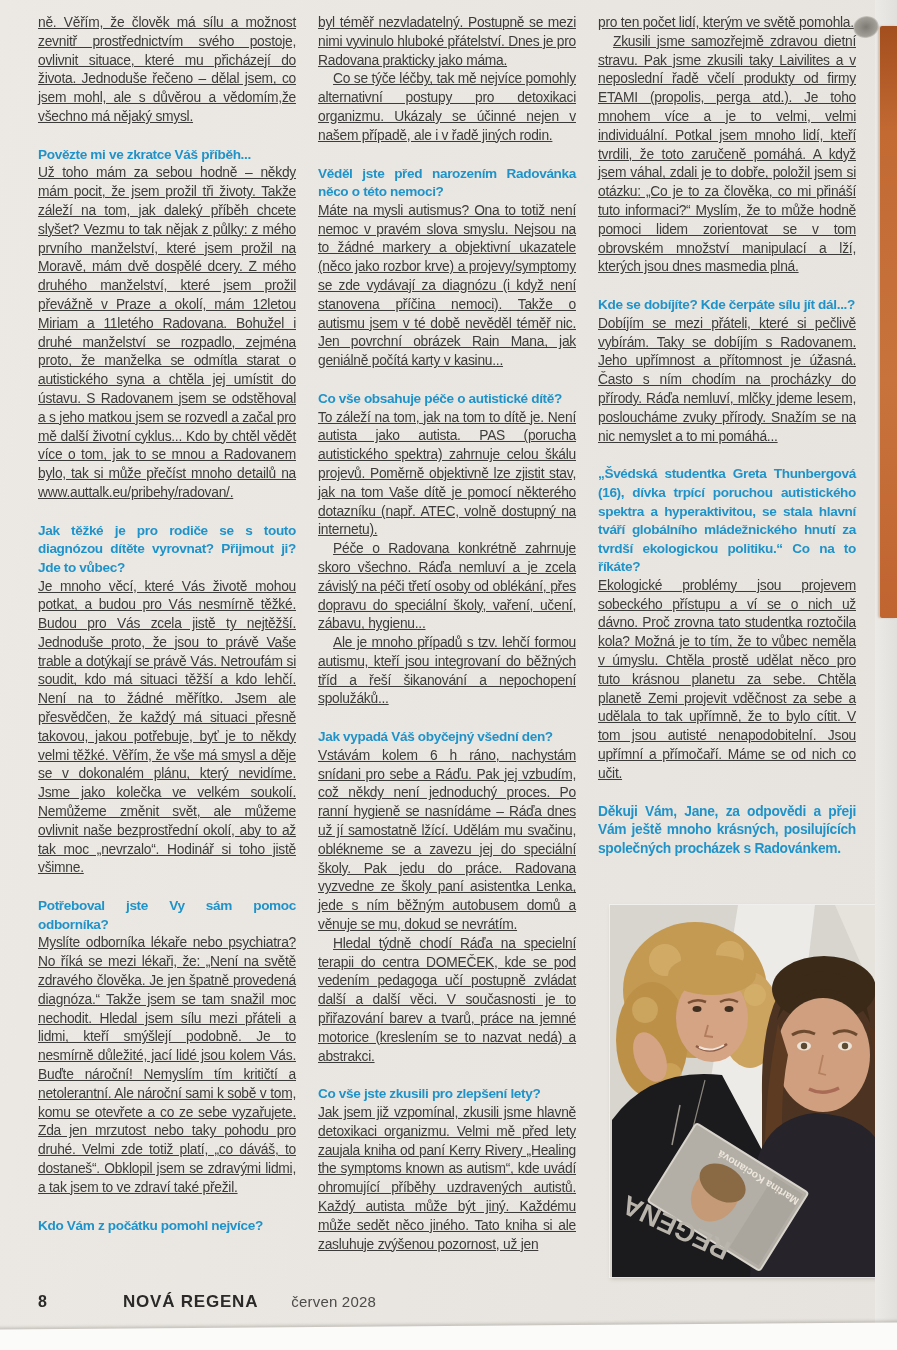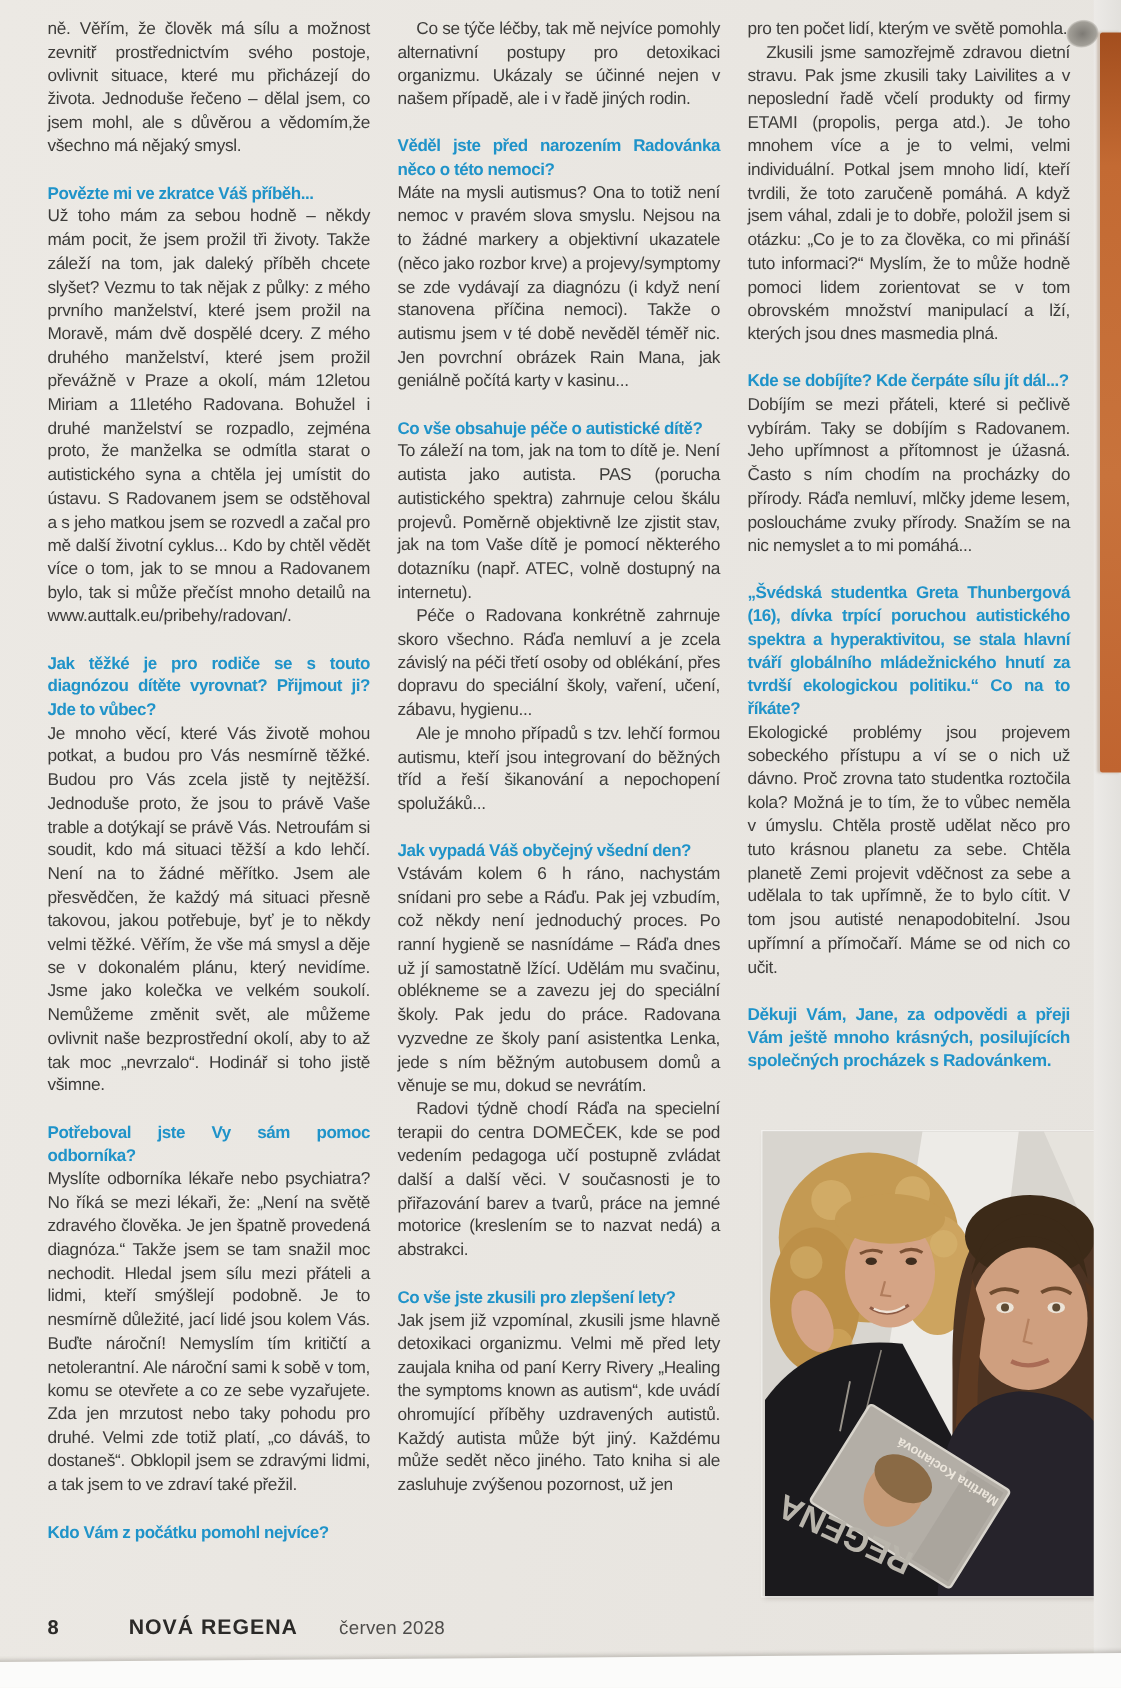--- a/index.html
+++ b/index.html
@@ -12,37 +12,37 @@
     position:absolute;left:0;top:0;width:897px;height:1330px;
     background:linear-gradient(100deg,#ece9e4 0%,#e9e6e1 55%,#e6e3de 100%);
   }
   .columns{
     position:absolute;left:38px;top:14px;
     display:flex;gap:22px;
   }
   .col{width:258px;}
   .bt{
     margin:0;font-size:13.8px;line-height:18.8px;text-align:justify;
-    color:#3d3c3a;letter-spacing:-0.25px;hyphens:auto;
+    color:#3d3c3a;letter-spacing:-0.25px;hyphens:auto;text-decoration:underline;
   }
   .ind{text-indent:15px;}
   .q{
     margin:19px 0 0 0;font-size:13.6px;line-height:18.6px;text-align:justify;
     color:#1f93c9;letter-spacing:-0.35px;font-weight:bold;hyphens:auto;
   }
   .closing{
     margin:19px 0 0 0;font-size:13.8px;line-height:18.8px;text-align:justify;
     color:#1f93c9;letter-spacing:-0.3px;font-weight:bold;hyphens:auto;
   }
   .footer{
     position:absolute;left:38px;top:1292px;width:500px;
     display:flex;align-items:baseline;color:#2b2a28;
   }
   .pnum{font-weight:bold;font-size:16px;}
-  .mag{font-weight:bold;font-size:17px;letter-spacing:0.8px;margin-left:56px;text-align:right;}
+  .mag{font-weight:bold;font-size:17px;letter-spacing:0.8px;margin-left:76px;text-align:right;}
   .issue{font-size:15px;color:#4d4c4a;margin-left:33px;font-weight:normal;letter-spacing:0.2px;}
   .photo{
     position:absolute;left:610px;top:905px;width:282px;height:372px;margin:0;
     box-shadow:0 0 0 1px rgba(255,255,255,.5), 1px 2px 4px rgba(90,85,75,.25);
     background:#d8d5cf;overflow:hidden;
   }
   .edge-strip{
     position:absolute;right:0;top:0;width:22px;height:1330px;
     background:linear-gradient(90deg,#eceae7,#e2e0dc);
   }
@@ -76,30 +76,31 @@
         <h3 class="q">Povězte mi ve zkratce Váš příběh...</h3>
         <p class="bt">Už toho mám za sebou hodně – někdy mám pocit, že jsem prožil tři životy. Takže záleží na tom, jak daleký příběh chcete slyšet? Vezmu to tak nějak z půlky: z mého prvního manželství, které jsem prožil na Moravě, mám dvě dospělé dcery. Z mého druhého manželství, které jsem prožil převážně v Praze a okolí, mám 12letou Miriam a 11letého Radovana. Bohužel i druhé manželství se rozpadlo, zejména proto, že manželka se odmítla starat o autistického syna a chtěla jej umístit do ústavu. S Radovanem jsem se odstěhoval a s jeho matkou jsem se rozvedl a začal pro mě další životní cyklus... Kdo by chtěl vědět více o tom, jak to se mnou a Radovanem bylo, tak si může přečíst mnoho detailů na www.auttalk.eu/pribehy/radovan/.</p>
         <h3 class="q">Jak těžké je pro rodiče se s touto diagnózou dítěte vyrovnat? Přijmout ji? Jde to vůbec?</h3>
         <p class="bt">Je mnoho věcí, které Vás životě mohou potkat, a budou pro Vás nesmírně těžké. Budou pro Vás zcela jistě ty nejtěžší. Jednoduše proto, že jsou to právě Vaše trable a dotýkají se právě Vás. Netroufám si soudit, kdo má situaci těžší a kdo lehčí. Není na to žádné měřítko. Jsem ale přesvědčen, že každý má situaci přesně takovou, jakou potřebuje, byť je to někdy velmi těžké. Věřím, že vše má smysl a děje se v dokonalém plánu, který nevidíme. Jsme jako kolečka ve velkém soukolí. Nemůžeme změnit svět, ale můžeme ovlivnit naše bezprostřední okolí, aby to až tak moc „nevrzalo“. Hodinář si toho jistě všimne.</p>
         <h3 class="q">Potřeboval jste Vy sám pomoc odborníka?</h3>
         <p class="bt">Myslíte odborníka lékaře nebo psychiatra? No říká se mezi lékaři, že: „Není na světě zdravého člověka. Je jen špatně provedená diagnóza.“ Takže jsem se tam snažil moc nechodit. Hledal jsem sílu mezi přáteli a lidmi, kteří smýšlejí podobně. Je to nesmírně důležité, jací lidé jsou kolem Vás. Buďte nároční! Nemyslím tím kritičtí a netolerantní. Ale nároční sami k sobě v tom, komu se otevřete a co ze sebe vyzařujete. Zda jen mrzutost nebo taky pohodu pro druhé. Velmi zde totiž platí, „co dáváš, to dostaneš“. Obklopil jsem se zdravými lidmi, a tak jsem to ve zdraví také přežil.</p>
         <h3 class="q">Kdo Vám z počátku pomohl nejvíce?</h3>
       </div>
 
       <div class="col">
+        <p class="bt">byl téměř nezvladatelný. Postupně se mezi nimi vyvinulo hluboké přátelství. Dnes je pro Radovana prakticky jako máma.</p>
         <p class="bt ind">Co se týče léčby, tak mě nejvíce pomohly alternativní postupy pro detoxikaci organizmu. Ukázaly se účinné nejen v našem případě, ale i v řadě jiných rodin.</p>
         <h3 class="q">Věděl jste před narozením Radovánka něco o této nemoci?</h3>
         <p class="bt">Máte na mysli autismus? Ona to totiž není nemoc v pravém slova smyslu. Nejsou na to žádné markery a objektivní ukazatele (něco jako rozbor krve) a projevy/symptomy se zde vydávají za diagnózu (i když není stanovena příčina nemoci). Takže o autismu jsem v té době nevěděl téměř nic. Jen povrchní obrázek Rain Mana, jak geniálně počítá karty v kasinu...</p>
         <h3 class="q">Co vše obsahuje péče o autistické dítě?</h3>
         <p class="bt">To záleží na tom, jak na tom to dítě je. Není autista jako autista. PAS (porucha autistického spektra) zahrnuje celou škálu projevů. Poměrně objektivně lze zjistit stav, jak na tom Vaše dítě je pomocí některého dotazníku (např. ATEC, volně dostupný na internetu).</p>
         <p class="bt ind">Péče o Radovana konkrétně zahrnuje skoro všechno. Ráďa nemluví a je zcela závislý na péči třetí osoby od oblékání, přes dopravu do speciální školy, vaření, učení, zábavu, hygienu...</p>
         <p class="bt ind">Ale je mnoho případů s tzv. lehčí formou autismu, kteří jsou integrovaní do běžných tříd a řeší šikanování a nepochopení spolužáků...</p>
         <h3 class="q">Jak vypadá Váš obyčejný všední den?</h3>
         <p class="bt">Vstávám kolem 6 h ráno, nachystám snídani pro sebe a Ráďu. Pak jej vzbudím, což někdy není jednoduchý proces. Po ranní hygieně se nasnídáme – Ráďa dnes už jí samostatně lžící. Udělám mu svačinu, oblékneme se a zavezu jej do speciální školy. Pak jedu do práce. Radovana vyzvedne ze školy paní asistentka Lenka, jede s ním běžným autobusem domů a věnuje se mu, dokud se nevrátím.</p>
-        <p class="bt ind">Radovi týdně chodí Ráďa na specielní terapii do centra DOMEČEK, kde se pod vedením pedagoga učí postupně zvládat další a další věci. V současnosti je to přiřazování barev a tvarů, práce na jemné motorice (kreslením se to nazvat nedá) a abstrakci.</p>
+        <p class="bt ind">Hledal týdně chodí Ráďa na specielní terapii do centra DOMEČEK, kde se pod vedením pedagoga učí postupně zvládat další a další věci. V současnosti je to přiřazování barev a tvarů, práce na jemné motorice (kreslením se to nazvat nedá) a abstrakci.</p>
         <h3 class="q">Co vše jste zkusili pro zlepšení lety?</h3>
         <p class="bt">Jak jsem již vzpomínal, zkusili jsme hlavně detoxikaci organizmu. Velmi mě před lety zaujala kniha od paní Kerry Rivery „Healing the symptoms known as autism“, kde uvádí ohromující příběhy uzdravených autistů. Každý autista může být jiný. Každému může sedět něco jiného. Tato kniha si ale zasluhuje zvýšenou pozornost, už jen</p>
       </div>
 
       <div class="col">
         <p class="bt">pro ten počet lidí, kterým ve světě pomohla.</p>
         <p class="bt ind">Zkusili jsme samozřejmě zdravou dietní stravu. Pak jsme zkusili taky Laivilites a v neposlední řadě včelí produkty od firmy ETAMI (propolis, perga atd.). Je toho mnohem více a je to velmi, velmi individuální. Potkal jsem mnoho lidí, kteří tvrdili, že toto zaručeně pomáhá. A když jsem váhal, zdali je to dobře, položil jsem si otázku: „Co je to za člověka, co mi přináší tuto informaci?“ Myslím, že to může hodně pomoci lidem zorientovat se v tom obrovském množství manipulací a lží, kterých jsou dnes masmedia plná.</p>
         <h3 class="q">Kde se dobíjíte? Kde čerpáte sílu jít dál...?</h3>
         <p class="bt">Dobíjím se mezi přáteli, které si pečlivě vybírám. Taky se dobíjím s Radovanem. Jeho upřímnost a přítomnost je úžasná. Často s ním chodím na procházky do přírody. Ráďa nemluví, mlčky jdeme lesem, posloucháme zvuky přírody. Snažím se na nic nemyslet a to mi pomáhá...</p>
         <h3 class="q">„Švédská studentka Greta Thunbergová (16), dívka trpící poruchou autistického spektra a hyperaktivitou, se stala hlavní tváří globálního mládežnického hnutí za tvrdší ekologickou politiku.“ Co na to říkáte?</h3>

